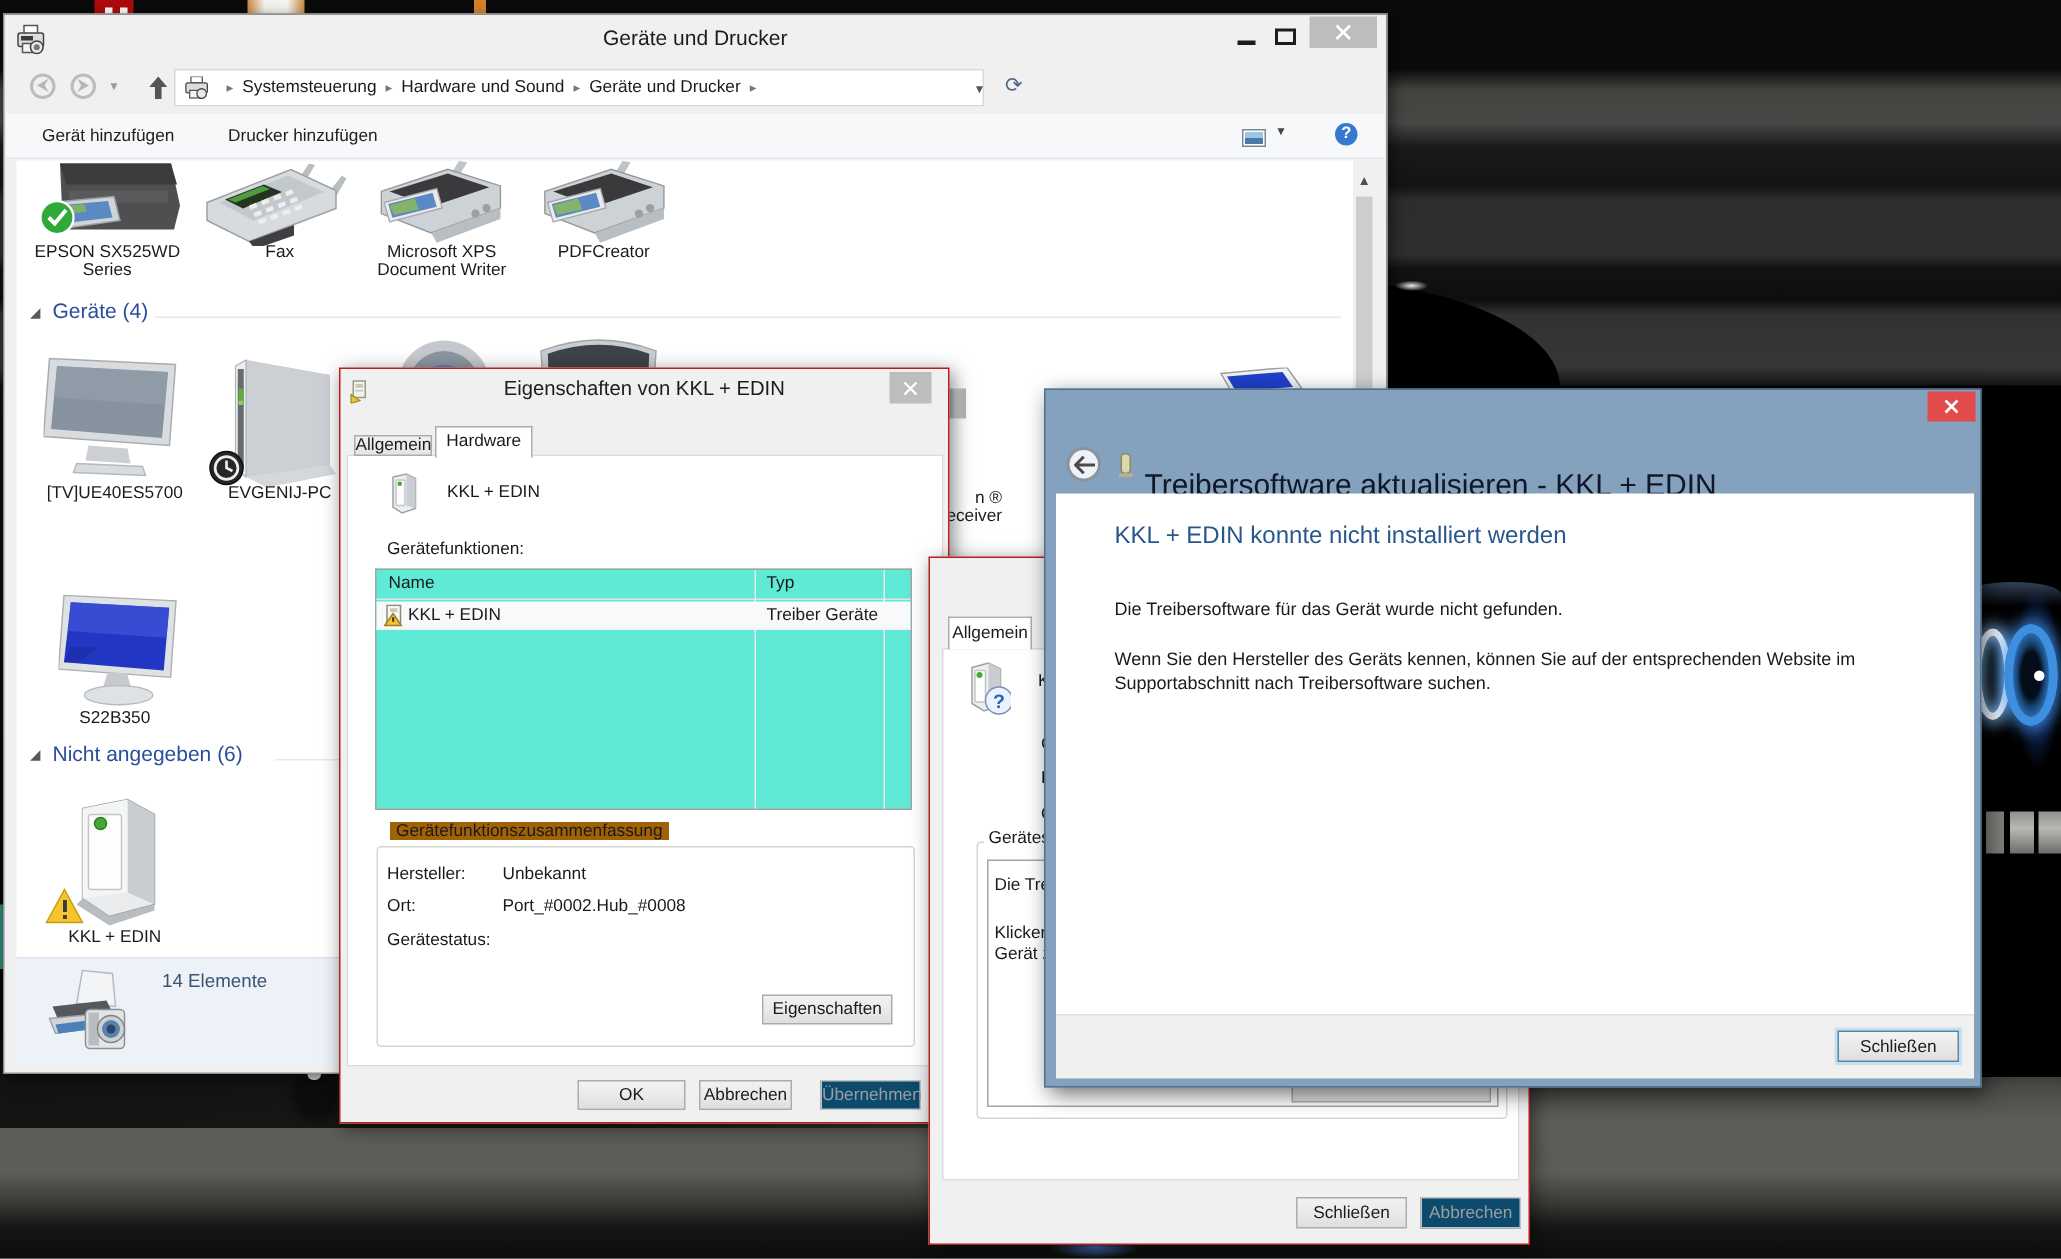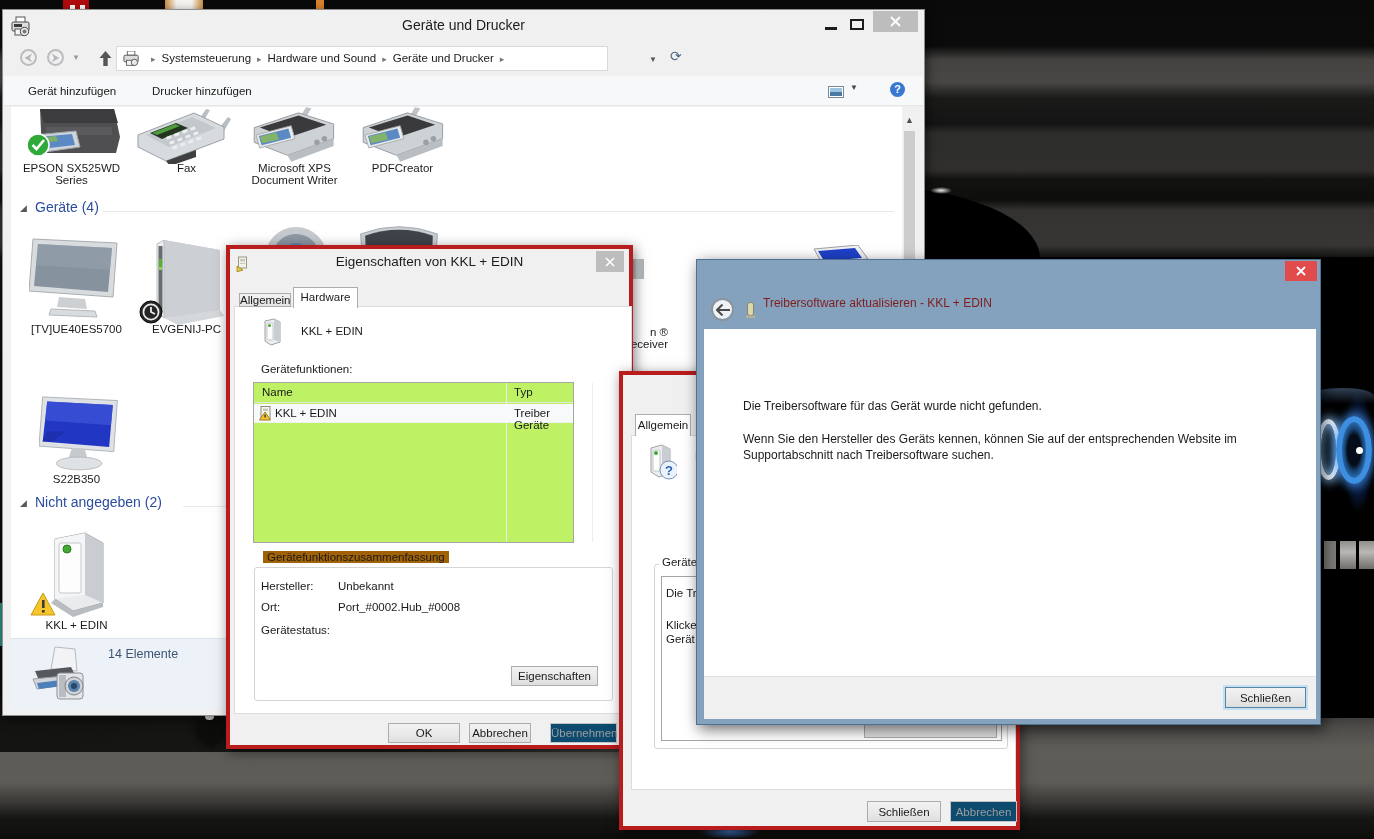--- a/index.html
+++ b/index.html
@@ -33,21 +33,21 @@
 .box{position:absolute;background:#fff;border:1px solid #d9d9d9;font-size:11.5px;color:#1a1a1a}
 .crumbsep{color:#777;font-size:9px;padding:0 6px}
 #mw-tool{position:absolute;left:1px;top:66px;width:919px;height:30px;background:#f7f8fa;border-bottom:1px solid #e4e6e9;font-size:11.5px;color:#202020}
 #mw-cont{position:absolute;left:8px;top:97px;width:891px;height:531px;background:#fff;overflow:hidden}
 #mw-scroll{position:absolute;left:899px;top:97px;width:16px;height:531px;background:#f0f0f0}
 #mw-status{position:absolute;left:8px;top:628px;width:907px;height:71px;background:#edf2f9;border-top:1px solid #dce3ec}
 .cell{position:absolute;text-align:center;font-size:11.5px;color:#1b1b1b;line-height:12px}
 .ghead{position:absolute;font-size:14px;color:#2b4d9e}
 .gline{position:absolute;height:1px;background:#e9e9e9}
 
-.dlg{position:absolute;background:#f0f0f0;border:4px solid #b91c1c;box-shadow:2px 3px 12px rgba(0,0,0,.5)}
+.dlg{position:absolute;background:#f0f0f0;border:1px solid #b91c1c;box-shadow:2px 3px 12px rgba(0,0,0,.5)}
 .dx{position:absolute;background:#bdbdbd;color:#fff;text-align:center;font-size:13px;line-height:21px}
 .tab{position:absolute;border:1px solid #acacac;font-size:11.5px;color:#1a1a1a;text-align:center;background:linear-gradient(180deg,#f2f2f2,#e4e4e4)}
 .tab.on{background:#fff;border-bottom:none;z-index:3}
 .page{position:absolute;background:#fff;border:1px solid #dcdcdc}
 .btn{position:absolute;background:linear-gradient(180deg,#f2f2f2,#e8e8e8 60%,#dedede);border:1px solid #acacac;font-size:11.5px;color:#1a1a1a;text-align:center;font-family:"Liberation Sans",sans-serif}
 .btn.dis{color:#9d9d9d;border-color:#c3c3c3;background:#0c4a6e}
 .t12{font-size:11.5px;color:#1a1a1a}
 
 #td{position:absolute;z-index:4;left:696px;top:259px;width:625px;height:466px;background:#84a1bd;border:1px solid #50718f;box-shadow:3px 4px 14px rgba(0,0,0,.6)}
 #td-x{position:absolute;left:588px;top:1px;width:32px;height:20px;background:#e14b4b;color:#fff;font-size:12px;text-align:center;line-height:20px}
@@ -97,21 +97,21 @@
         </svg>
       </div>
  </div>
  <div id="mw-addr">
   <div class="navc" style="left:16px">⮜</div>
   <div class="navc" style="left:43px">⮞</div>
   <div class="abs" style="left:68px;top:8px;font-size:8px;color:#9a9a9a">▼</div>
   <svg class="abs" style="left:94px;top:5px" width="15" height="17" viewBox="0 0 15 17">
         <path d="M7.5 1 L13.5 8 L9.7 8 L9.7 16 L5.3 16 L5.3 8 L1.5 8 Z" fill="#555"></path>
       </svg>
-  <div class="box" style="left:112px;top:1px;width:492px;height:25px">
+  <div class="box" style="left:112px;top:1px;width:540px;height:25px">
    <svg class="abs" style="left:6px;top:4px" width="17" height="16" viewBox="0 0 20 19">
     <rect x="5" y="0" width="9" height="5" fill="#fff" stroke="#555"></rect>
     <rect x="1" y="5" width="17" height="8" rx="1.5" fill="#dcdcdc" stroke="#444"></rect>
     <rect x="4" y="11" width="9" height="6" fill="#f5f5f5" stroke="#555"></rect>
     <circle cx="13.5" cy="13.5" r="3.8" fill="#e8e8e8" stroke="#444"></circle>
    </svg>
    <div class="abs" style="left:28px;top:5px;white-space:nowrap"><span class="crumbsep">▸</span>Systemsteuerung<span class="crumbsep">▸</span>Hardware und Sound<span class="crumbsep">▸</span>Geräte und Drucker<span class="crumbsep">▸</span></div>
    <div class="abs" style="left:532px;top:8px;font-size:8px;color:#555">▼</div>
   </div>
   <div class="abs" style="left:666px;top:3px;font-size:14px;color:#4d6a85">⟳</div>
@@ -238,21 +238,21 @@
    <path d="M4 2 L86 6 L82 62 L0 56 Z" fill="#dfe2e5" stroke="#aaaeb2"></path>
    <path d="M9 7 L81 11 L77 57 L4 51 Z" fill="#2236c4"></path>
    <path d="M9 7 L81 11 L79 33 L7 28 Z" fill="#3c52d6" opacity=".8"></path>
    <path d="M30 40 L14 51 L4 51 L9 40 Z" fill="#1a2aa0" opacity=".6"></path>
    <path d="M36 58 L50 59 L54 72 L32 71 Z" fill="#c7cacd"></path>
    <ellipse cx="44" cy="75" rx="25" ry="7" fill="#dfe2e5" stroke="#b5b9bd"></ellipse>
   </svg>
   <div class="cell" style="left:8px;top:366px;width:115px">S22B350</div>
 
   <div class="abs" style="left:9px;top:391px;font-size:9px;color:#595959">◢</div>
-  <div class="ghead" style="left:24px;top:387px">Nicht angegeben (2)</div>
+  <div class="ghead" style="left:24px;top:387px">Nicht angegeben (6)</div>
   <div class="gline" style="left:172px;top:399px;width:711px"></div>
   <svg class="abs" style="left:18px;top:424px" width="92" height="96" viewBox="0 0 92 96">
    <path d="M26 8 L56 2 L74 12 L74 72 L44 80 L26 68 Z" fill="#e9ebec" stroke="#9da1a5"></path>
    <path d="M56 2 L74 12 L74 72 L56 64 Z" fill="#c9cdd1"></path>
    <path d="M26 8 L56 2 L56 64 L26 68 Z" fill="#f4f5f6"></path>
    <rect x="30" y="12" width="22" height="50" rx="2" fill="#fdfdfd" stroke="#c3c7ca"></rect>
    <circle cx="38" cy="18" r="4" fill="#45a834" stroke="#2c7d20"></circle>
    <path d="M26 68 L44 80 L74 72 L74 76 L44 86 L22 72 Z" fill="#b9bdc1"></path>
    <path d="M14 62 L26 84 L2 84 Z" fill="#f6c52e" stroke="#c79b12"></path>
    <rect x="13" y="69" width="2.6" height="8" fill="#3a3a3a"></rect>
@@ -298,21 +298,21 @@
  <div class="tab on" style="left:63px;top:38px;width:65px;height:21px;line-height:19px">Hardware</div>
  <div class="page" style="left:4px;top:57px;width:398px;height:408px"></div>
  <svg class="abs" style="left:31px;top:69px;z-index:2" width="22" height="30" viewBox="0 0 22 30">
   <path d="M4 3 L13 1 L19 4 L19 24 L10 27 L4 23 Z" fill="#eceeef" stroke="#9da1a5"></path>
   <path d="M13 1 L19 4 L19 24 L13 22 Z" fill="#c9cdd1"></path>
   <rect x="6" y="5" width="6" height="17" rx="1" fill="#fdfdfd" stroke="#c3c7ca"></rect>
   <circle cx="8.5" cy="7.5" r="1.5" fill="#45a834"></circle>
  </svg>
  <div class="abs t12" style="left:71px;top:76px;z-index:2">KKL + EDIN</div>
  <div class="abs t12" style="left:31px;top:114px;z-index:2">Gerätefunktionen:</div>
- <div class="abs" style="left:23px;top:133px;width:321px;height:161px;background:#bef264;border:1px solid #a5a5a5;z-index:2">
+ <div class="abs" style="left:23px;top:133px;width:358px;height:161px;background:#5eead4;border:1px solid #a5a5a5;z-index:2">
   <div class="abs" style="left:0;top:0;width:100%;height:20px;border-bottom:1px solid #e5e5e5"></div>
   <div class="abs" style="left:252px;top:0;width:1px;height:100%;background:#ececec"></div>
   <div class="abs" style="left:338px;top:0;width:1px;height:100%;background:#ececec"></div>
   <div class="abs t12" style="left:8px;top:3px">Name</div>
   <div class="abs t12" style="left:260px;top:3px">Typ</div>
   <div class="abs" style="left:0;top:21px;width:100%;height:19px;background:#f7f9fb;border-bottom:1px solid #eef0f2"></div>
   <svg class="abs" style="left:5px;top:23px" width="14" height="15" viewBox="0 0 14 15">
    <rect x="2" y="0.5" width="9" height="12" fill="#f7f7f3" stroke="#8a8a7a"></rect>
    <rect x="4" y="2.5" width="5" height="2.5" fill="#c9c9b5"></rect>
    <path d="M6 6 L11.5 14 L0.5 14 Z" fill="#f6c52e" stroke="#9a7f1a"></path>
@@ -366,21 +366,22 @@
       </svg>
     </div>
  <div class="abs" style="left:14px;top:38px;width:23px;height:23px;border-radius:50%;background:#eef2f6;border:2px solid #8a949e"></div>
  <svg class="abs" style="left:19px;top:44px" width="15" height="12" viewBox="0 0 15 12">
       <path d="M6.5 0.5 L1 6 L6.5 11.5 M1.5 6 L14 6" stroke="#4a4a4a" stroke-width="2" fill="none"></path>
     </svg>
  <svg class="abs" style="left:48px;top:42px" width="11" height="17" viewBox="0 0 11 17">
   <rect x="2.5" y="0.5" width="6" height="13" rx="2.5" fill="#dcd8ae" stroke="#8a8668"></rect>
   <rect x="1" y="13.5" width="9" height="2.5" fill="#b5b194"></rect>
  </svg>
- <div class="abs" style="left:66px;top:36px;font-size:12px;color:#7f1d1d">Treibersoftware aktualisieren - KKL + EDIN</div>
+ <div class="abs" style="left:66px;top:53px;font-size:20px;color:#0f172a">Treibersoftware aktualisieren - KKL + EDIN</div>
  <div id="td-white">
+  <div class="abs" style="left:39px;top:20px;font-size:16px;color:#29588c">KKL + EDIN konnte nicht installiert werden</div>
   <div class="abs" style="left:39px;top:70px;font-size:12px;color:#1a1a1a">Die Treibersoftware für das Gerät wurde nicht gefunden.</div>
   <div class="abs" style="left:39px;top:102px;font-size:12px;color:#1a1a1a;white-space:nowrap;line-height:16px">Wenn Sie den Hersteller des Geräts kennen, können Sie auf der entsprechenden Website im<br>Supportabschnitt nach Treibersoftware suchen.</div>
  </div>
  <div id="td-foot">
   <div class="btn" style="left:521px;top:10px;width:81px;height:21px;line-height:20px;border:1px solid #5586a8;box-shadow:0 0 0 2px #c6e0f2">Schließen</div>
  </div>
 </div>
 
 </body></html>

